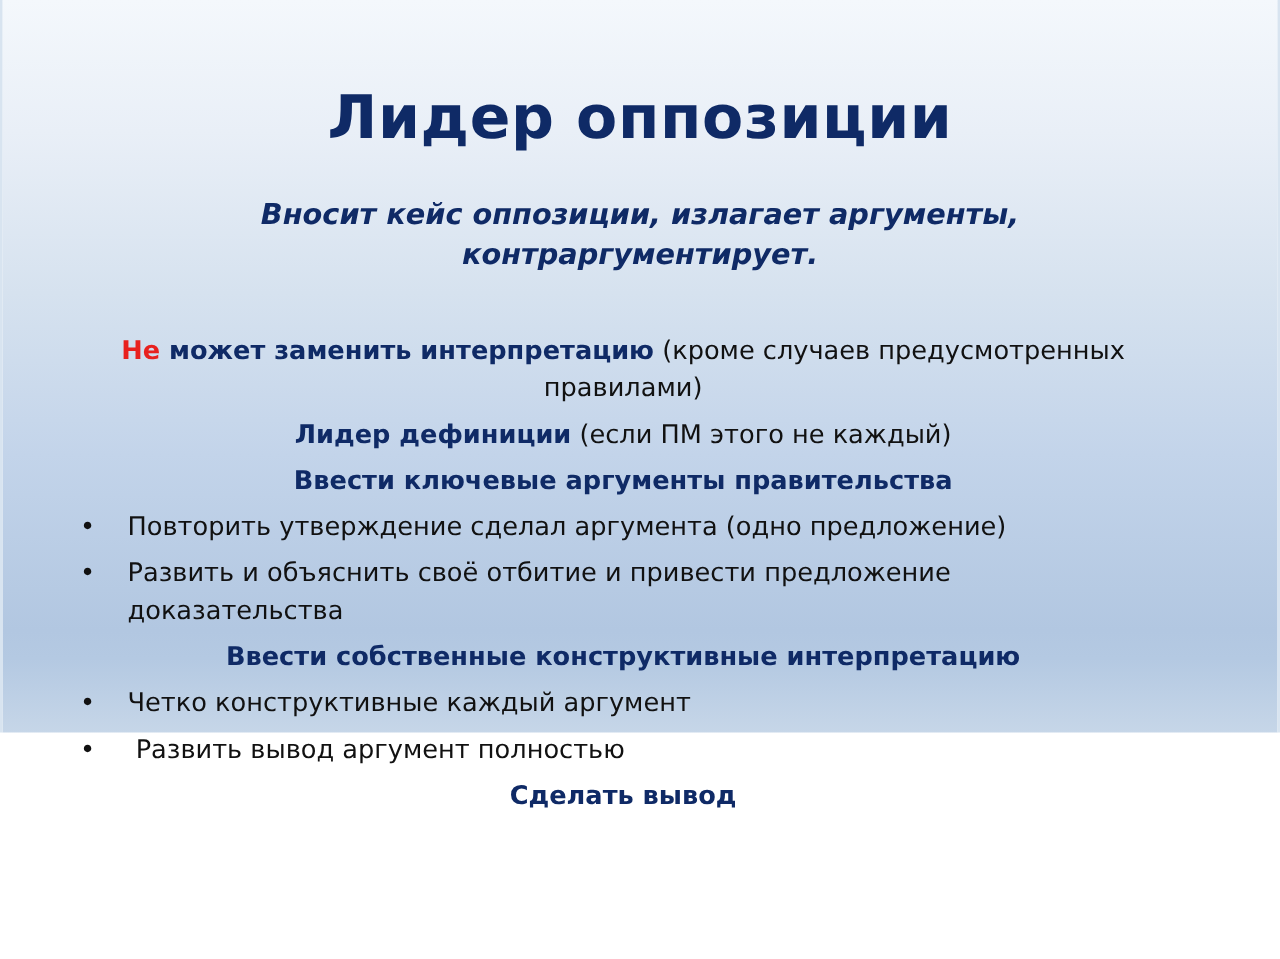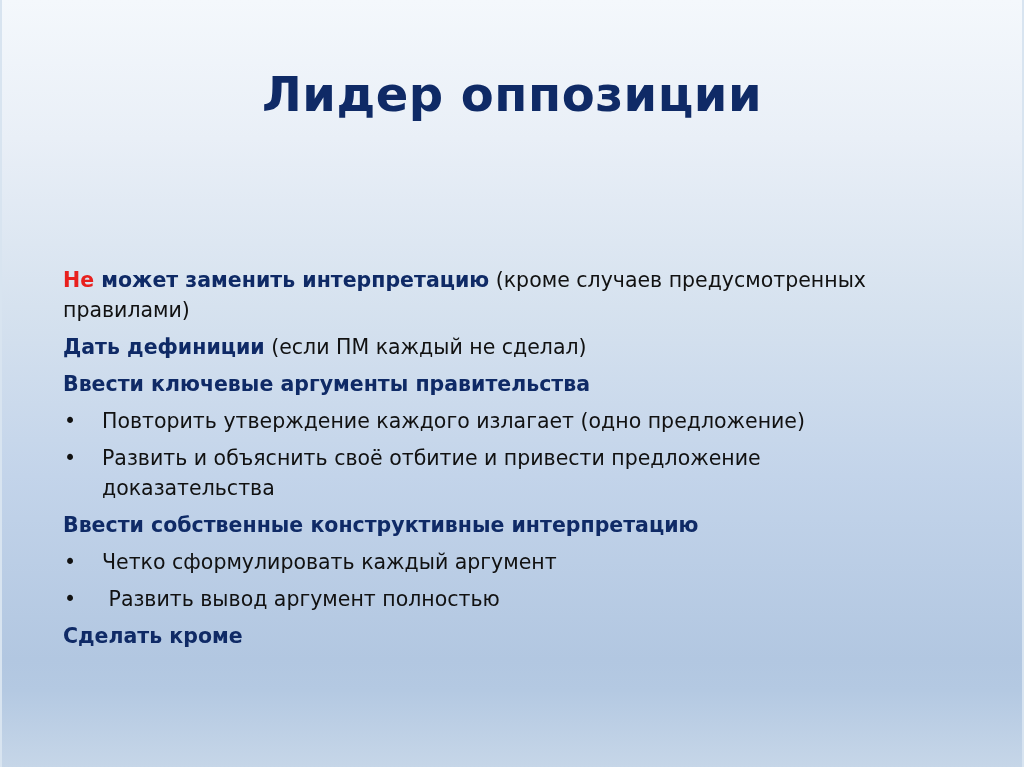--- a/index.html
+++ b/index.html
@@ -1,80 +1,84 @@
 <!DOCTYPE html>
 <html><head>
 <meta charset="utf-8">
 <style>
   html, body { margin: 0; padding: 0; }
   body {
     width: 1024px; height: 767px; overflow: hidden;
     font-family: "DejaVu Sans", "Liberation Sans", sans-serif;
   }
   .slide {
-    position: relative; width: 1024px; height: 767px; box-sizing: border-box;
+    position: relative; width: 1024px; height: 586px; box-sizing: border-box;
     background: linear-gradient(to bottom, #f4f8fc 0%, #e9eff7 18%, #d6e2ef 40%, #c3d4ea 62%, #b2c7e1 86%, #b4c9e2 90%, #c6d6e8 100%);
     border-left: 2px solid #d8e4f0; border-right: 2px solid #d8e4f0;
   }
   .title {
     position: absolute; left: 0; right: 0; top: 66px;
     text-align: center; font-size: 48px; font-weight: bold; color: #0f2a66;
     letter-spacing: 0.5px;
   }
   .subtitle {
     position: absolute; left: 130px; right: 130px; top: 156px;
     text-align: center; font-size: 23px; font-style: italic; font-weight: bold;
     color: #0f2a66; line-height: 32px;
   }
   .body {
     position: absolute; left: 61px; top: 265px; width: 860px;
     font-size: 20.5px; line-height: 30px; color: #111;
   }
-  .para { margin: 0 0 7px 0; }
+  .para { margin: 0 0 7px 11px; text-align: center; }
   .bold-blue { font-weight: bold; color: #0f2a66; }
   .red { color: #e8201e; font-weight: bold; }
   .bullet-row { display: flex; margin: 0 0 7px 0; }
   .bullet { width: 38px; flex: 0 0 38px; padding-left: 1px; }
   .bullet-text { flex: 1; }
 </style>
 </head>
 <body>
 
 <div class="slide">
   <div class="title">Лидер оппозиции</div>
 
+  <div class="subtitle">
+    <div>Вносит кейс оппозиции, излагает аргументы,</div>
+    <div>контраргументирует.</div>
+  </div>
 
   <div class="body">
     <div class="para">
       <span class="red">Не</span><span class="bold-blue"> может заменить интерпретацию</span><span> (кроме случаев предусмотренных правилами)</span>
     </div>
 
     <div class="para">
-      <span class="bold-blue">Дать дефиниции</span><span> (если ПМ каждый не сделал)</span>
+      <span class="bold-blue">Лидер дефиниции</span><span> (если ПМ этого не каждый)</span>
     </div>
 
     <div class="para bold-blue">Ввести ключевые аргументы правительства</div>
 
     <div class="bullet-row">
       <span class="bullet">•</span>
-      <span class="bullet-text">Повторить утверждение каждого излагает (одно предложение)</span>
+      <span class="bullet-text">Повторить утверждение сделал аргумента (одно предложение)</span>
     </div>
 
     <div class="bullet-row">
       <span class="bullet">•</span>
       <span class="bullet-text">Развить и объяснить своё отбитие и привести предложение доказательства</span>
     </div>
 
     <div class="para bold-blue">Ввести собственные конструктивные интерпретацию</div>
 
     <div class="bullet-row">
       <span class="bullet">•</span>
-      <span class="bullet-text">Четко сформулировать каждый аргумент</span>
+      <span class="bullet-text">Четко конструктивные каждый аргумент</span>
     </div>
 
     <div class="bullet-row">
       <span class="bullet">•</span>
       <span class="bullet-text" style="white-space: pre;"> Развить вывод аргумент полностью</span>
     </div>
 
-    <div class="para bold-blue">Сделать кроме</div>
+    <div class="para bold-blue">Сделать вывод</div>
   </div>
 </div>
 
 </body></html>

